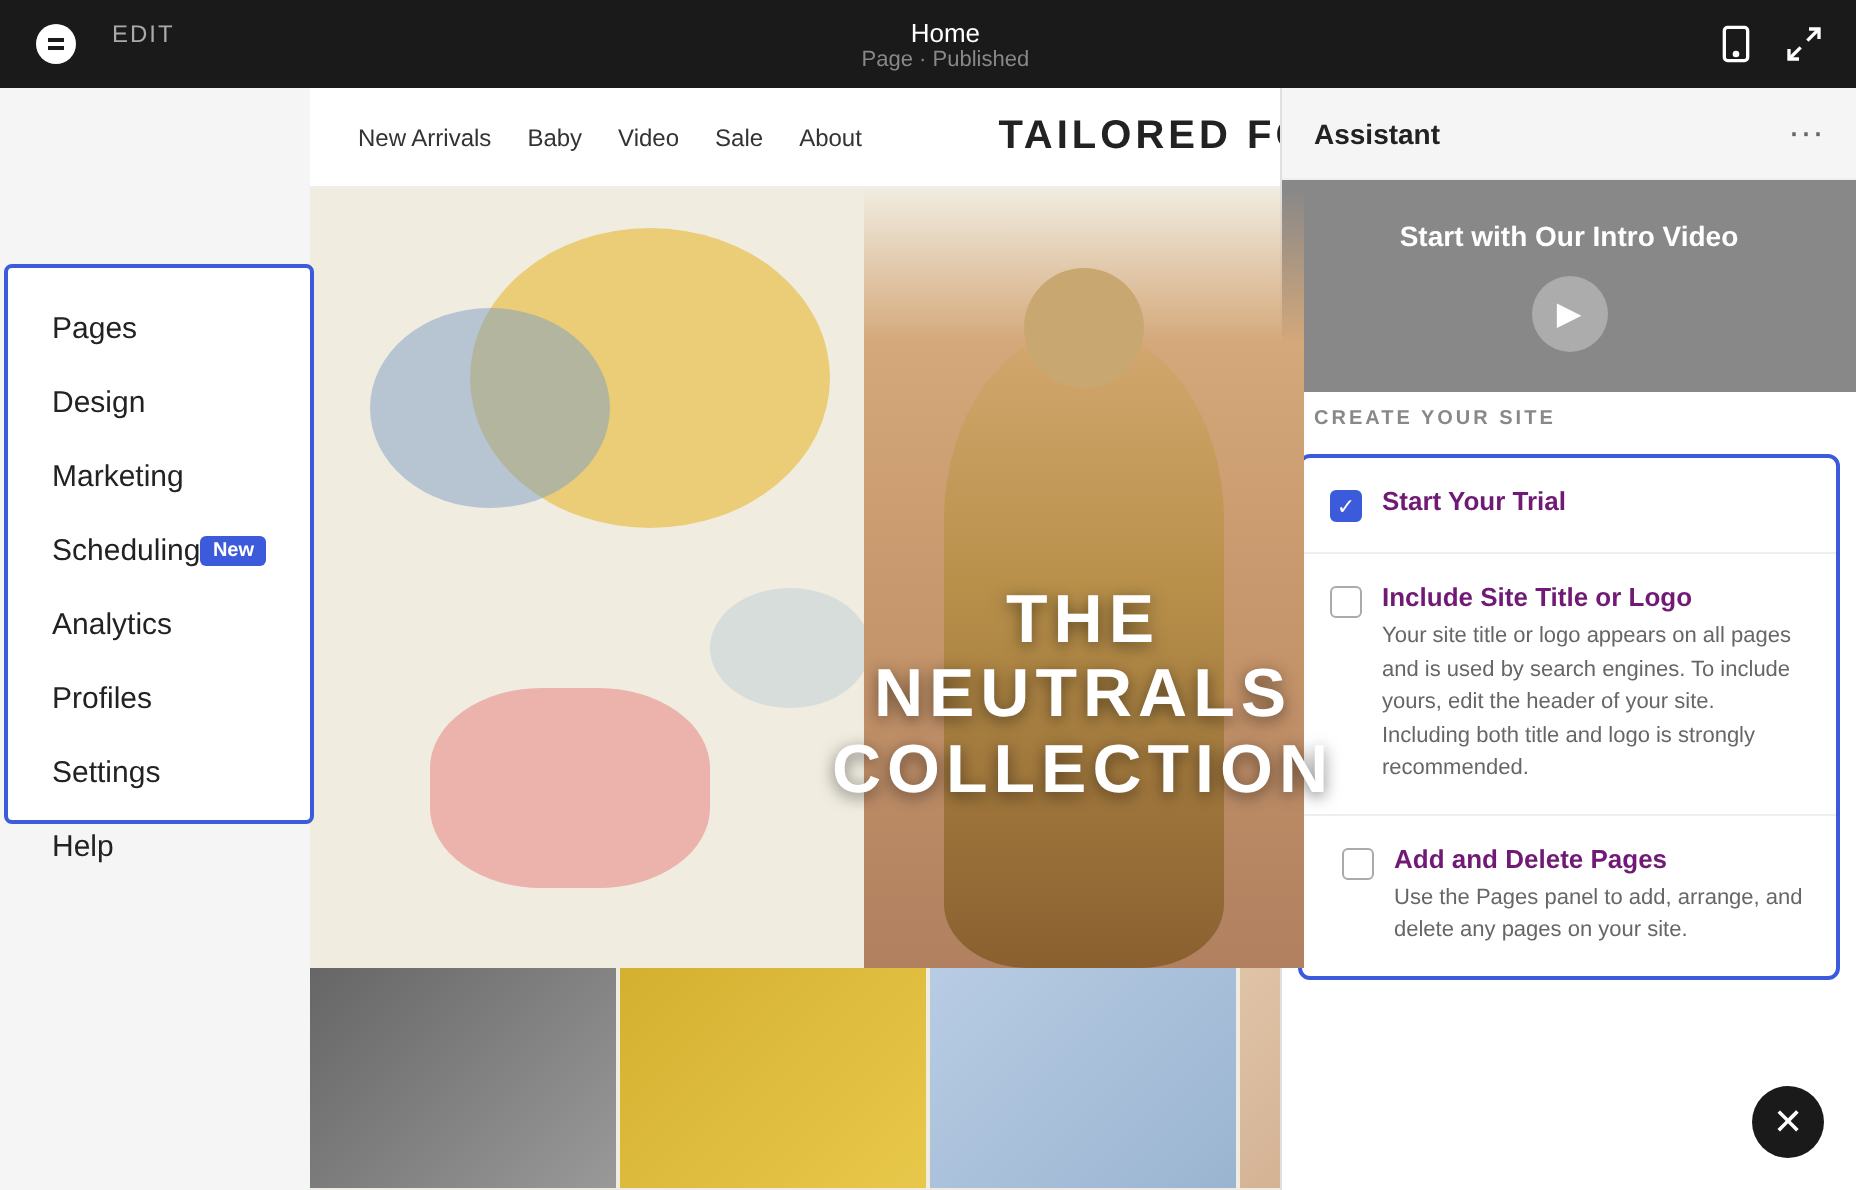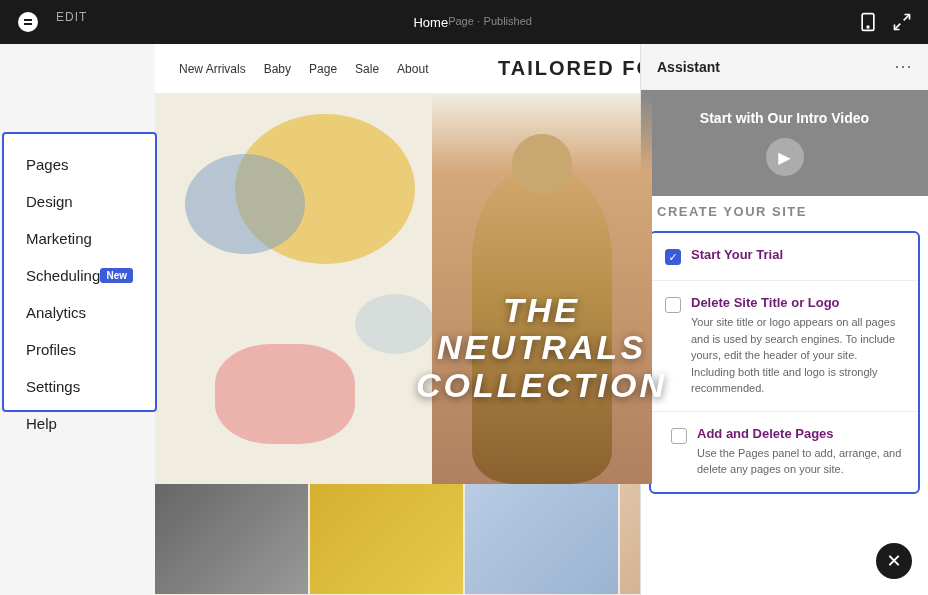--- a/index.html
+++ b/index.html
@@ -34,21 +34,22 @@
       height: 24px;
       fill: white;
     }
     .edit-label {
       color: #aaa;
       font-size: 12px;
       letter-spacing: 1px;
     }
     .top-bar-center {
       display: flex;
-      flex-direction: row;
+      flex-direction: column;
+      align-items: center;
     }
     .page-name {
       color: white;
       font-size: 13px;
       font-weight: 500;
     }
     .page-status {
       color: #888;
       font-size: 11px;
     }
@@ -287,21 +288,21 @@
       align-items: center;
       justify-content: center;
       cursor: pointer;
       font-size: 16px;
       color: white;
     }
 
     
     .create-site-label {
       padding: 8px 16px;
-      font-size: 13px;
+      font-size: 10px;
       letter-spacing: 1.5px;
       text-transform: uppercase;
       color: #888;
       font-weight: 600;
     }
 
     
     .checklist-section {
       border: 2px solid #3b5bdb;
       border-radius: 6px;
@@ -430,21 +431,21 @@
       <span>Help</span>
     </div>
   </div>
 
   <div class="website-preview" style="margin-left:155px; display:flex; flex-direction:column;">
 
     <div class="site-nav">
       <div class="site-nav-links">
         <span class="site-nav-link">New Arrivals</span>
         <span class="site-nav-link">Baby</span>
-        <span class="site-nav-link">Page</span>
+        <span class="site-nav-link">Video</span>
         <span class="site-nav-link">Sale</span>
         <span class="site-nav-link">About</span>
       </div>
       <div class="site-title">TAILORED FOR TIKES</div>
       <div class="site-nav-icons">
         <span>f</span>
         <span>🐦</span>
         <span>◻</span>
         <span>🛒</span>
       </div>
@@ -461,21 +462,21 @@
       <div style="position:absolute; top:80px; right:100px; width:100px; height:80px; background:#e8c4a0; border-radius:40%; opacity:0.5;"></div>
       <div style="position:absolute; top:200px; left:200px; width:80px; height:60px; background:#b0c8d4; border-radius:50%; opacity:0.4;"></div>
 
       <div style="position:absolute; left:50%; transform:translateX(-50%); top:0; bottom:0; width:220px; background: linear-gradient(to bottom, transparent 0%, #d4a87a 20%, #c4946a 60%, #b08060 100%); z-index:2; display:flex; align-items:flex-end; justify-content:center;">
 
         <div style="width:140px; height:320px; background:linear-gradient(180deg, #d4a870 0%, #b8904a 40%, #8a6030 100%); border-radius:50% 50% 30% 30% / 30% 30% 10% 10%; position:relative; bottom:0;">
           <div style="width:60px; height:60px; background:#c8a870; border-radius:50%; position:absolute; top:-30px; left:50%; transform:translateX(-50%);"></div>
         </div>
       </div>
 
-      <div style="position:absolute; bottom:80px; left:50%; transform:translateX(-50%); z-index:3; text-align:center;font-style:italic;">
+      <div style="position:absolute; bottom:80px; left:50%; transform:translateX(-50%); z-index:3; text-align:center;">
         <div style="font-size:34px; font-weight:900; color:white; letter-spacing:3px; text-shadow:0 2px 8px rgba(0,0,0,0.5); text-transform:uppercase; line-height:1.1;">
           <div>THE</div>
           <div>NEUTRALS</div>
           <div>COLLECTION</div>
         </div>
       </div>
     </div>
 
     <div class="thumbnail-row">
       <div class="thumbnail" style="background:linear-gradient(135deg,#666 0%,#999 100%);"></div>
@@ -505,21 +506,21 @@
       <div class="checklist-item">
         <div class="checkbox checked">✓</div>
         <div class="checklist-item-content">
           <div class="checklist-item-title">Start Your Trial</div>
         </div>
       </div>
 
       <div class="checklist-item">
         <div class="checkbox"></div>
         <div class="checklist-item-content">
-          <div class="checklist-item-title">Delete Site Title or Logo</div>
+          <div class="checklist-item-title">Include Site Title or Logo</div>
           <div class="checklist-item-desc">Your site title or logo appears on all pages and is used by search engines. To include yours, edit the header of your site. Including both title and logo is strongly recommended.</div>
         </div>
       </div>
 
       <div class="checklist-item">
         <div class="checkbox"></div>
         <div class="checklist-item-content">
           <div class="checklist-item-title">Add and Delete Pages</div>
           <div class="checklist-item-desc">Use the Pages panel to add, arrange, and delete any pages on your site.</div>
         </div>

